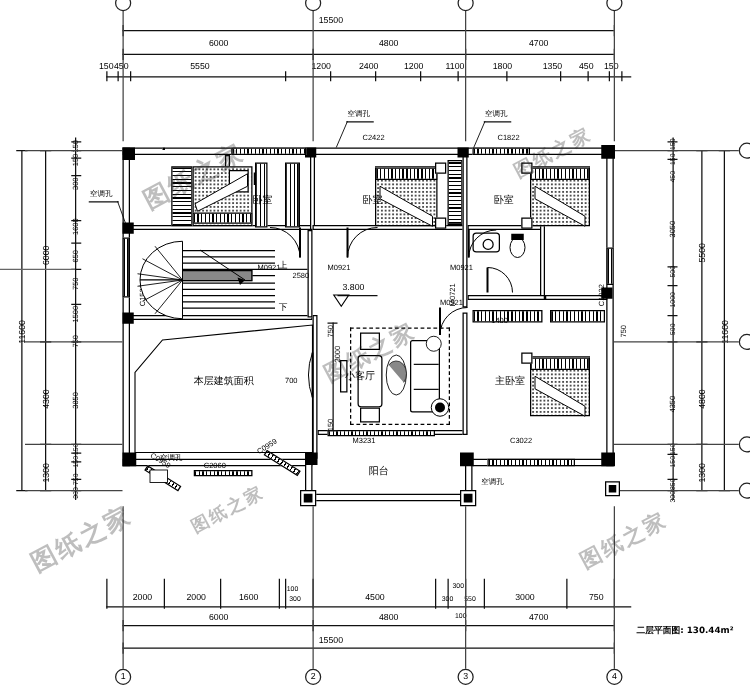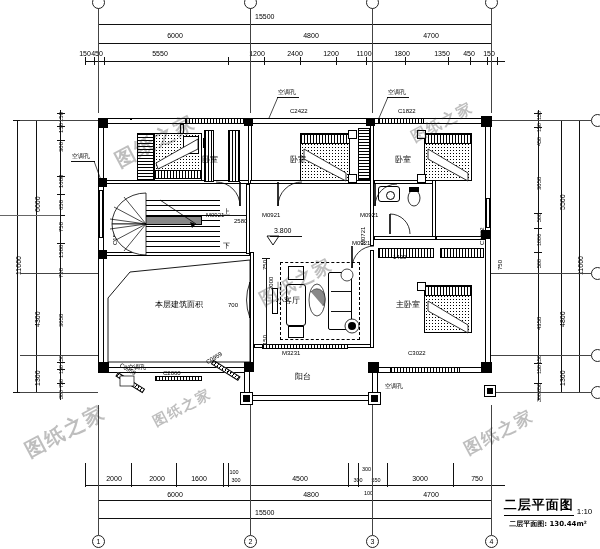--- a/index.html
+++ b/index.html
@@ -512,24 +512,20 @@
   <div class="ln v" style="left:98px;top:405px;height:130px;background:#444;"></div>
   <div class="ln v" style="left:250px;top:405px;height:130px;background:#444;"></div>
   <div class="ln v" style="left:372px;top:405px;height:130px;background:#444;"></div>
   <div class="ln v" style="left:491px;top:405px;height:130px;background:#444;"></div>
   <div class="circ" style="left:92px;top:535px;">1</div>
   <div class="circ" style="left:244px;top:535px;">2</div>
   <div class="circ" style="left:366px;top:535px;">3</div>
   <div class="circ" style="left:485px;top:535px;">4</div>
 
   <div class="titleblk" style="left:498px;top:496px;width:100px;">
-    <div style="display:flex;align-items:flex-end;justify-content:center;gap:3px;">
-      <span class="ttl">二层平面图</span>
-      <span class="scale">1:10</span>
-    </div>
     <div class="area" style="margin-top:3px;">二层平面图: 130.44m²</div>
   </div>
 
   <div class="wm" style="left:110px;top:150px;font-size:20px;">图纸之家</div>
   <div class="wm" style="left:408px;top:130px;font-size:15px;">图纸之家</div>
   <div class="wm" style="left:255px;top:290px;font-size:18px;">图纸之家</div>
   <div class="wm" style="left:20px;top:440px;font-size:20px;">图纸之家</div>
   <div class="wm" style="left:460px;top:440px;font-size:17px;">图纸之家</div>
   <div class="wm" style="left:150px;top:415px;font-size:14px;">图纸之家</div>
 

